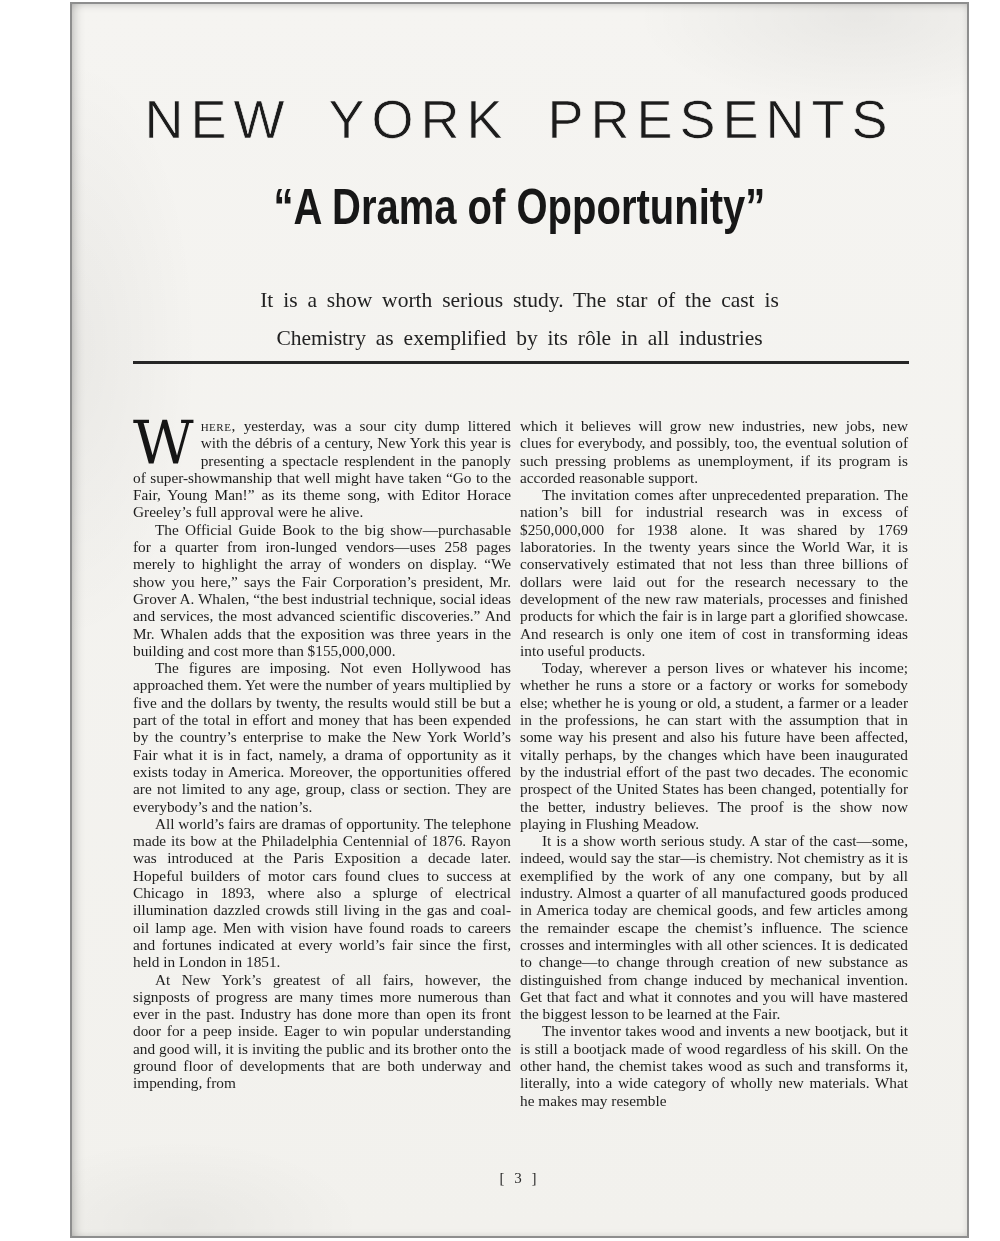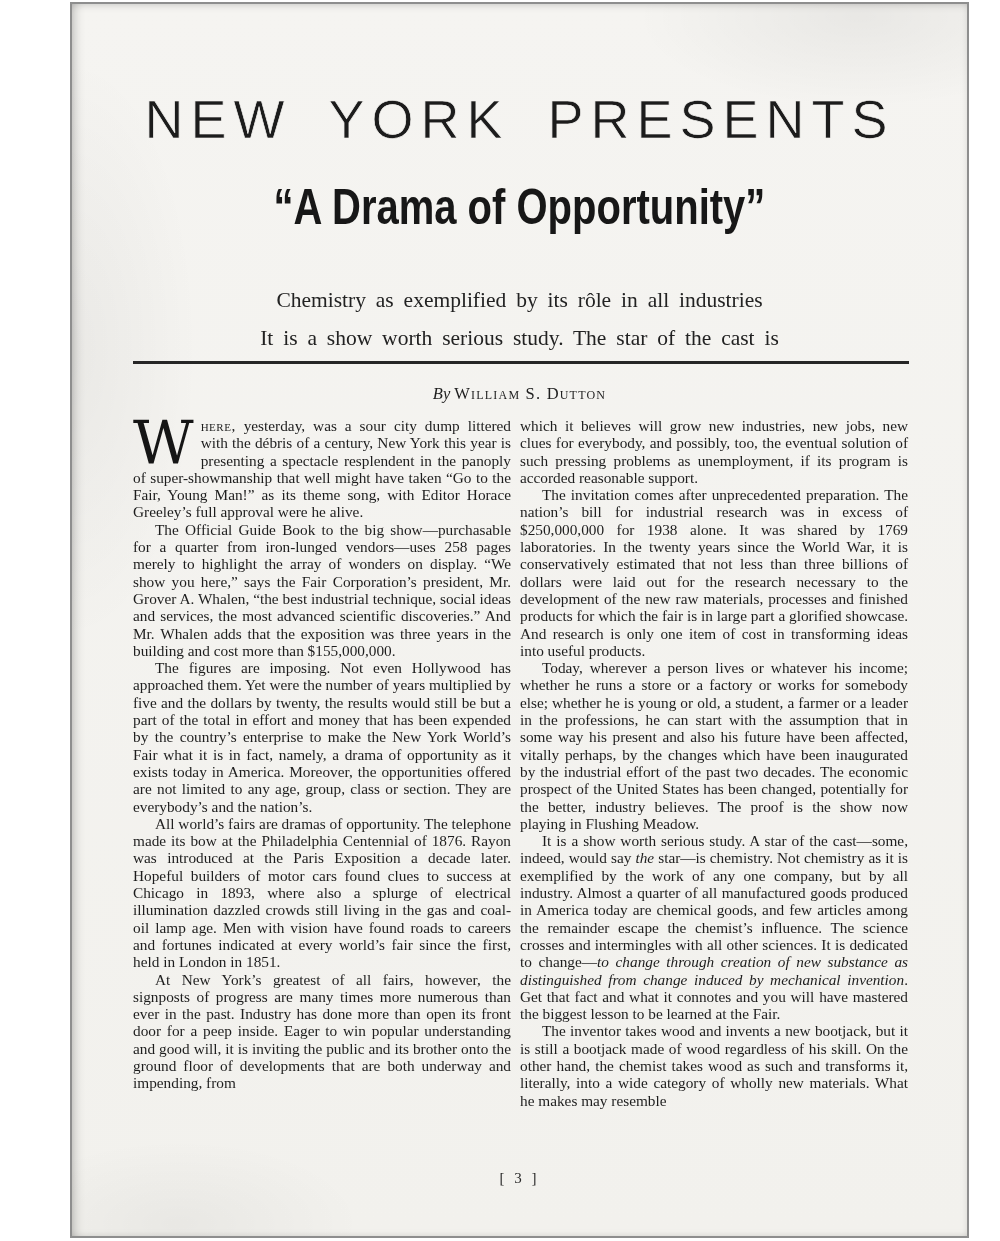--- a/index.html
+++ b/index.html
@@ -86,52 +86,47 @@
   .col p.ind{text-indent:22px;}
   .dropcap{
     float:left;
     font-family:"DejaVu Serif", serif;
     font-size:59px;
     line-height:47px;
     padding:3px 7px 0 0;
     color:#151515;
   }
   .lead-caps{font-variant:small-caps;letter-spacing:0.5px;}
-  .it{font-style:italic;}
+  .it{}
   .pageno{
     position:absolute;top:1166px;left:0;right:0;
     text-align:center;
     font-size:15px;
     letter-spacing:3px;
     color:#2a2a2a;
   }
 </style>
 </head>
 <body>
 
 <div class="paper">
 
   <div class="masthead">NEW YORK PRESENTS</div>
 
   <div class="headline-wrap">
     <div class="headline">“A Drama of Opportunity”</div>
   </div>
 
   <div class="deck">
+    <div>It is a show worth serious study. The star of the cast is</div>
     <div>Chemistry as exemplified by its rôle in all industries</div>
-    <div>It is a show worth serious study. The star of the cast is</div>
   </div>
 
   <div class="rule"></div>
 
-  <div class="byline">
-    <span class="pfx">By</span>
-    <span> </span>
-    <span class="author">William S. Dutton</span>
-  </div>
 
   <div class="columns">
     <div class="col col-left">
         <p class=""><span class="dropcap">W</span><span class="lead-caps">here,</span><span> yesterday, was a sour city dump littered with the débris of a century, New York this year is presenting a spectacle resplendent in the panoply of super-showmanship that well might have taken “Go to the Fair, Young Man!” as its theme song, with Editor Horace Greeley’s full approval were he alive.</span></p>
         <p class="ind"><span>The Official Guide Book to the big show—purchasable for a quarter from iron-lunged vendors—uses 258 pages merely to highlight the array of wonders on display. “We show you here,” says the Fair Corporation’s president, Mr. Grover A. Whalen, “the best industrial technique, social ideas and services, the most advanced scientific discoveries.” And Mr. Whalen adds that the exposition was three years in the building and cost more than $155,000,000.</span></p>
         <p class="ind"><span>The figures are imposing. Not even Hollywood has approached them. Yet were the number of years multiplied by five and the dollars by twenty, the results would still be but a part of the total in effort and money that has been expended by the country’s enterprise to make the New York World’s Fair what it is in fact, namely, a drama of opportunity as it exists today in America. Moreover, the opportunities offered are not limited to any age, group, class or section. They are everybody’s and the nation’s.</span></p>
         <p class="ind"><span>All world’s fairs are dramas of opportunity. The telephone made its bow at the Philadelphia Centennial of 1876. Rayon was introduced at the Paris Exposition a decade later. Hopeful builders of motor cars found clues to success at Chicago in 1893, where also a splurge of electrical illumination dazzled crowds still living in the gas and coal-oil lamp age. Men with vision have found roads to careers and fortunes indicated at every world’s fair since the first, held in London in 1851.</span></p>
         <p class="ind"><span>At New York’s greatest of all fairs, however, the signposts of progress are many times more numerous than ever in the past. Industry has done more than open its front door for a peep inside. Eager to win popular understanding and good will, it is inviting the public and its brother onto the ground floor of developments that are both underway and impending, from</span></p>
       </div>
     <div class="col col-right">

